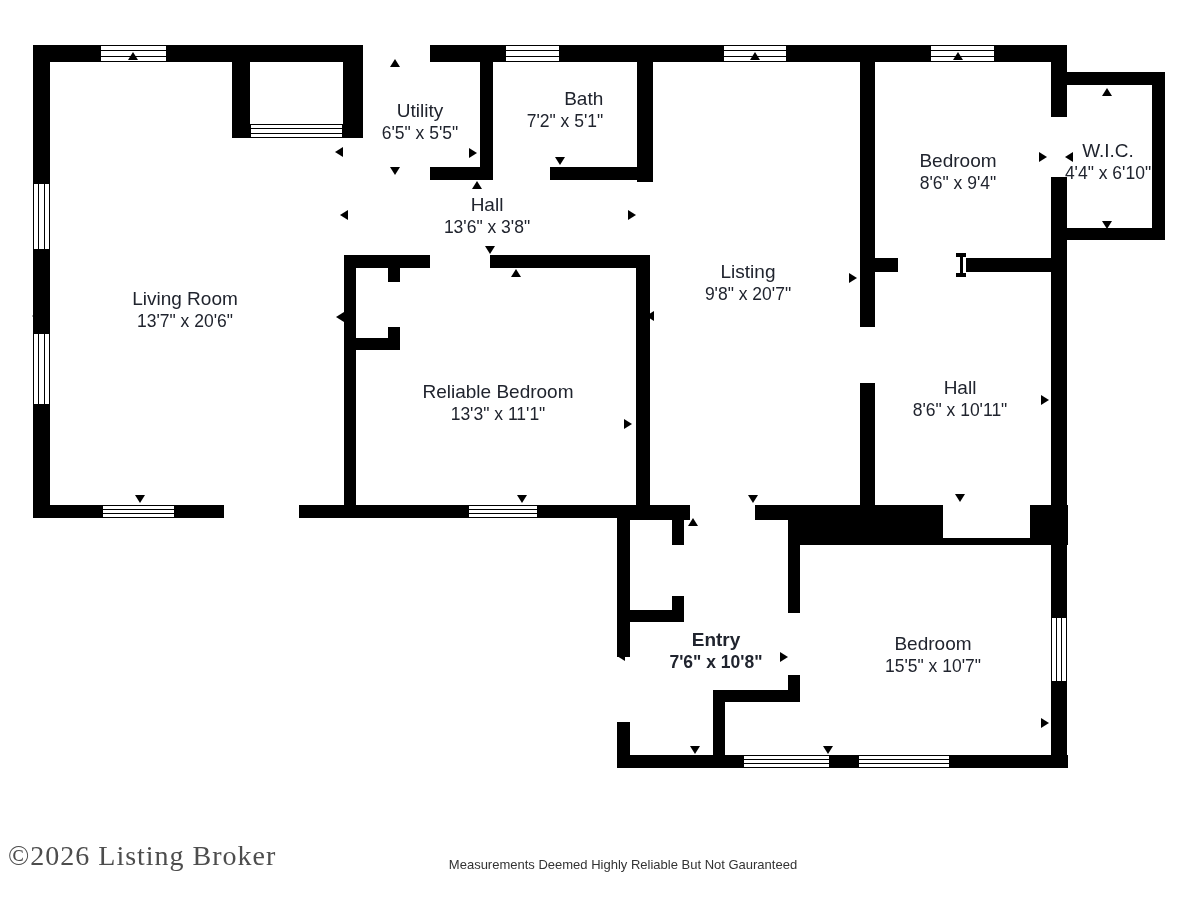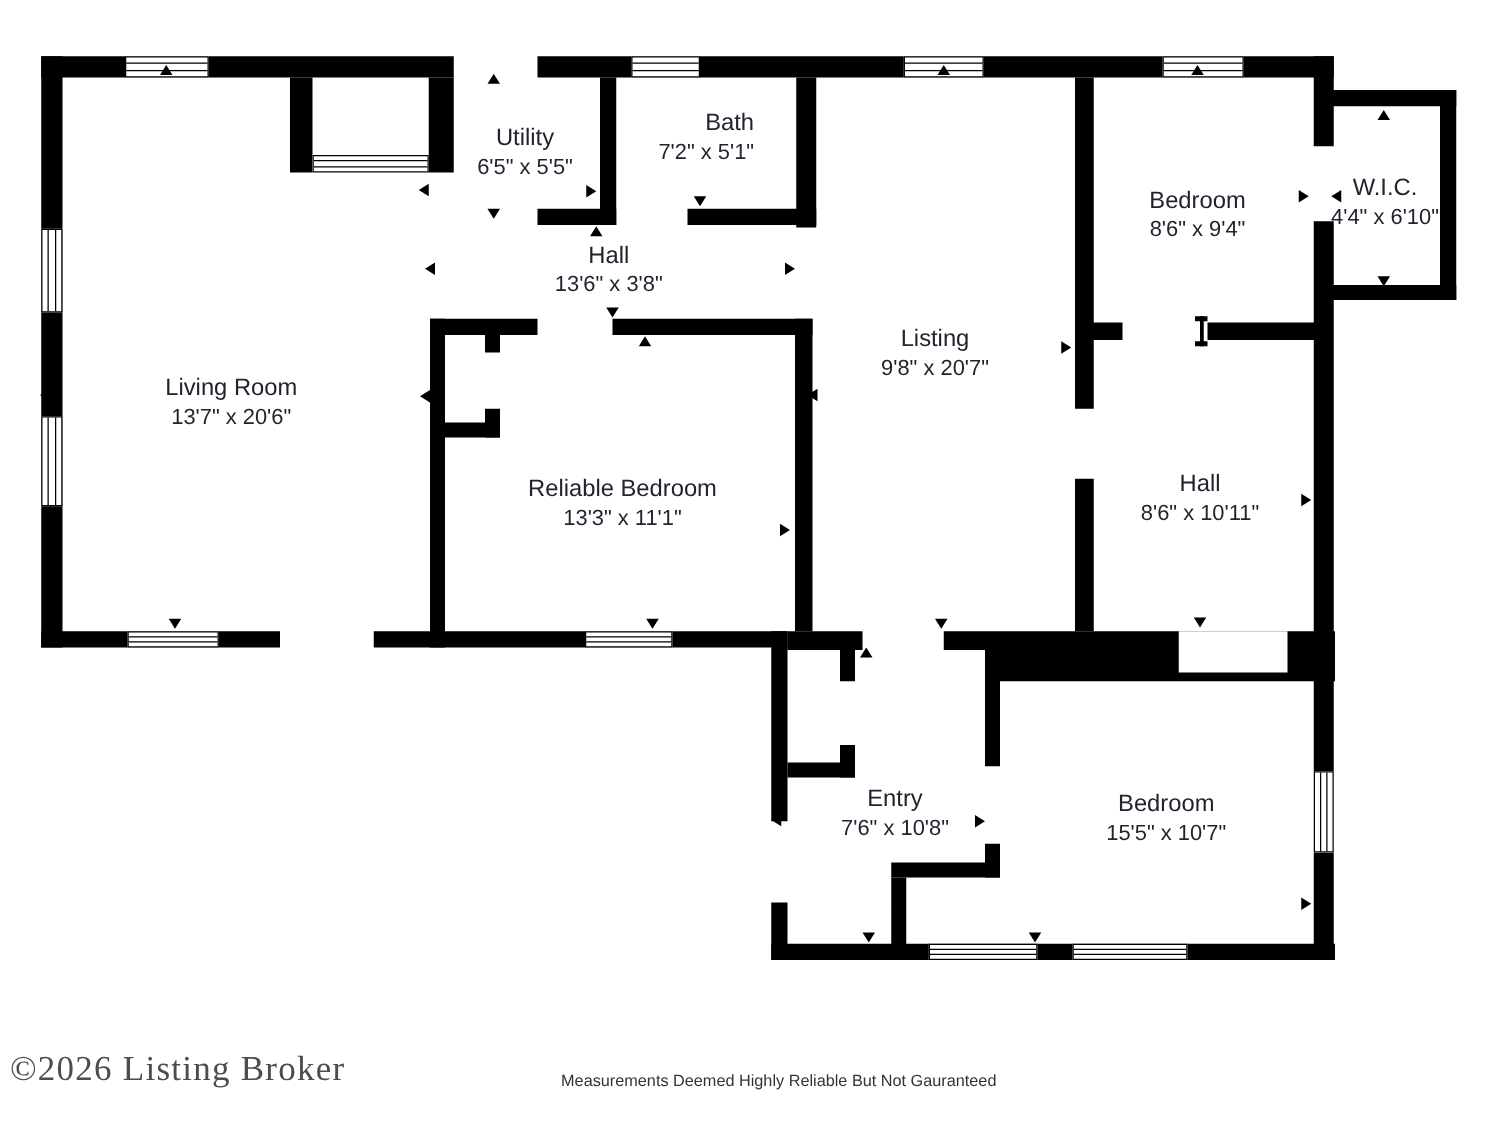--- a/index.html
+++ b/index.html
@@ -121,21 +121,21 @@
       <div class="ar d" style="left: 955px; top: 494px;"></div>
       <div class="ar u" style="left: 688px; top: 518px;"></div>
       <div class="ar d" style="left: 748px; top: 495px;"></div>
       <div class="ar l" style="left: 617px; top: 651px;"></div>
       <div class="ar r" style="left: 780px; top: 652px;"></div>
       <div class="ar l" style="left: 713px; top: 722px;"></div>
       <div class="ar d" style="left: 690px; top: 746px;"></div>
       <div class="ar d" style="left: 823px; top: 746px;"></div>
       <div class="ar r" style="left: 1041px; top: 718px;"></div>
       <div class="jamb" style="left: 955px; top: 253px;"></div>
-      <div class="room-label" style="left: 185px; top: 322px;">
+      <div class="room-label" style="left: 185px; top: 310px;">
         <span class="nm">Living Room</span>
         <span class="dm">13'7" x 20'6"</span>
       </div>
       <div class="room-label" style="left: 420px; top: 122px;">
         <span class="nm">Utility</span>
         <span class="dm">6'5" x 5'5"</span>
       </div>
       <div class="room-label" style="left: 565px; top: 110px; text-align: right;">
         <span class="nm">Bath</span>
         <span class="dm">7'2" x 5'1"</span>
@@ -157,21 +157,21 @@
         <span class="dm">4'4" x 6'10"</span>
       </div>
       <div class="room-label" style="left: 960px; top: 399px;">
         <span class="nm">Hall</span>
         <span class="dm">8'6" x 10'11"</span>
       </div>
       <div class="room-label" style="left: 498px; top: 403px;">
         <span class="nm">Reliable Bedroom</span>
         <span class="dm">13'3" x 11'1"</span>
       </div>
-      <div class="room-label" style="left: 716px; top: 651px;">
+      <div class="room-label" style="left: 716px; top: 651px; font-weight: bold;">
         <span class="nm">Entry</span>
         <span class="dm">7'6" x 10'8"</span>
       </div>
       <div class="room-label" style="left: 933px; top: 655px;">
         <span class="nm">Bedroom</span>
         <span class="dm">15'5" x 10'7"</span>
       </div>
     </div>
   <div class="copyright">©2026 Listing Broker</div>
   <div class="disclaimer">Measurements Deemed Highly Reliable But Not Gauranteed</div>

